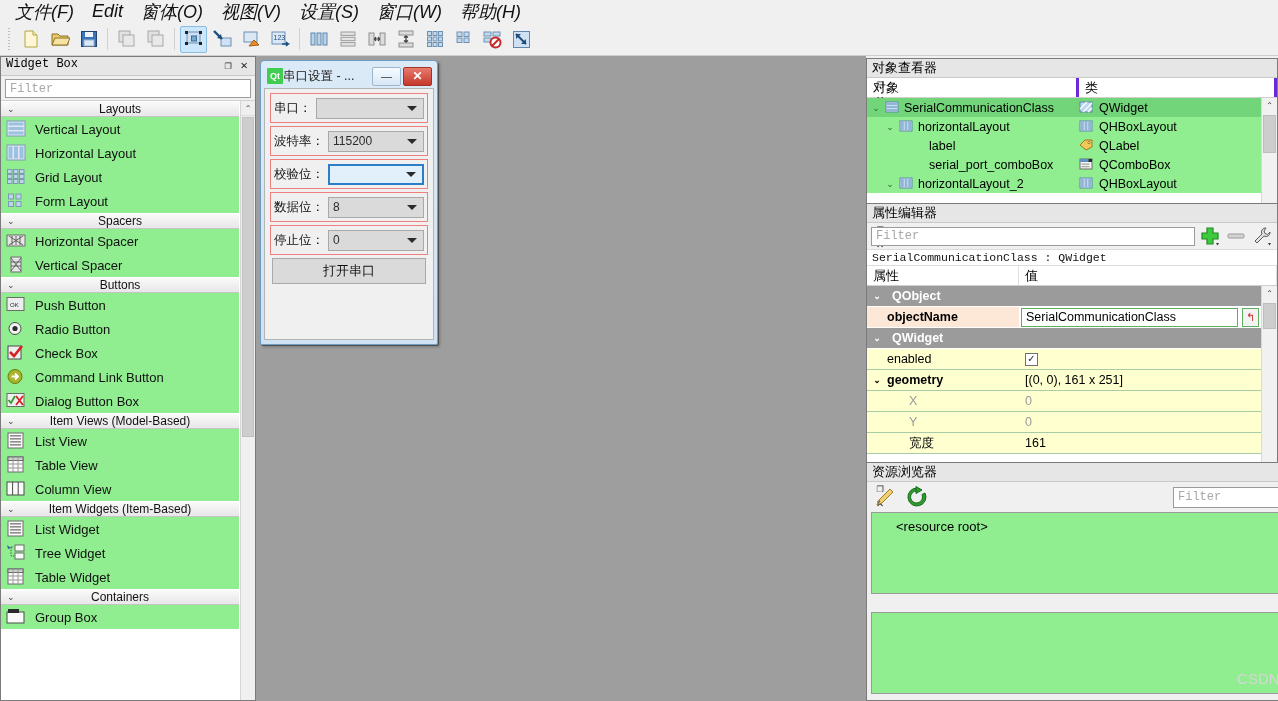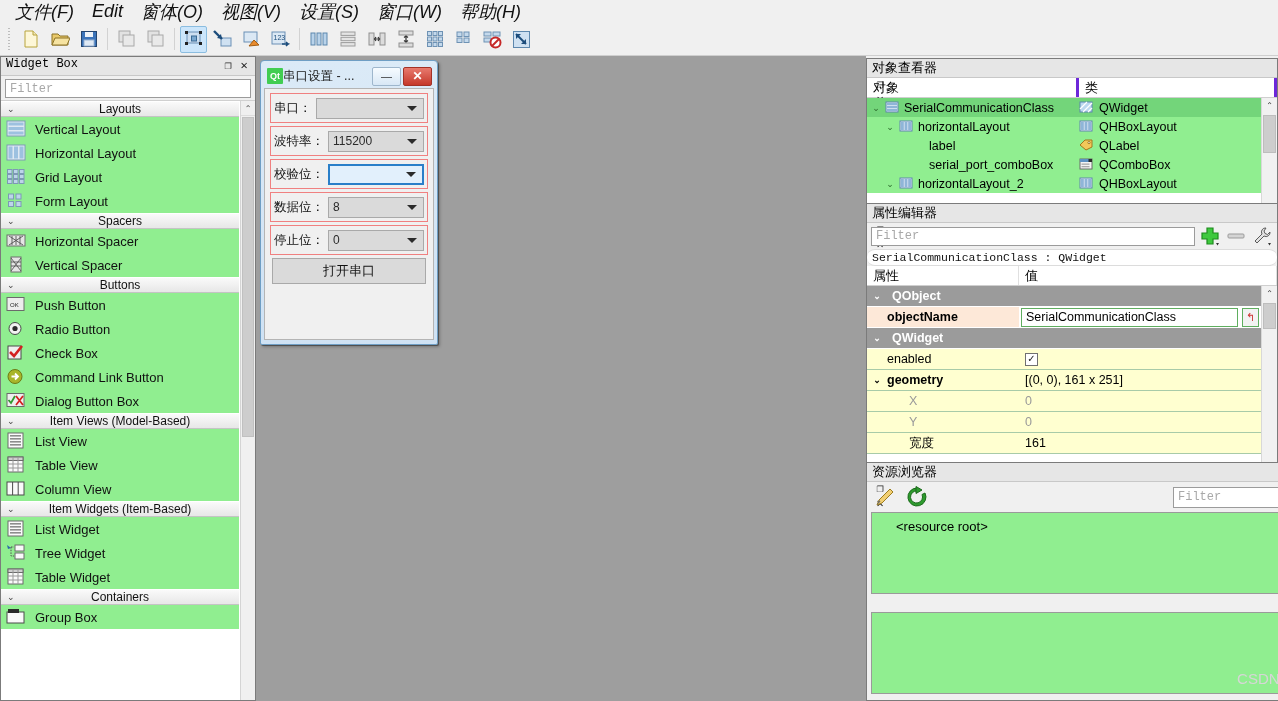--- a/index.html
+++ b/index.html
@@ -229,21 +229,21 @@
   }
   .pe-filter {
     flex: 1; height: 19px; border: 1px solid #9b9b9b; background: #fff;
     display: flex; align-items: center; padding: 0 4px;
     font-family: "Liberation Mono", monospace; font-size: 12px; color: #a8a8a8;
   }
   .pe-objline {
     height: 17px; background: #fff; border-top: 1px solid #dcdcdc;
     border-bottom: 1px solid #dcdcdc;
     display: flex; align-items: center; padding: 0 5px;
-    font-family: "Liberation Mono", monospace; font-size: 11.5px; color: #111; border-radius: 8px;
+    font-family: "Liberation Mono", monospace; font-size: 11.5px; color: #111;
   }
   .pe-area { position: relative; height: 195px; background: #fff; overflow: hidden; }
   .pe-rows { position: absolute; left: 0; top: 0; right: 16px; }
   .pe-hdr { height: 20px; display: flex; background: #fff; border-bottom: 1px solid #cfcfcf; font-size: 13px; }
   .pe-hdr .th { padding: 2px 6px; display: flex; align-items: center; border-right: 1px solid #e0e0e0; }
   .pe-row { height: 21px; display: flex; align-items: center; font-size: 12.5px; border-bottom: 1px solid #ffffff; }
   .pe-row.group { background: #9b9b9b; color: #fff; font-weight: bold; }
   .pe-row.group .pe-k { padding-left: 4px; display:flex; align-items:center; gap:5px; }
   .pe-row.yellow { background: #ffffd0; border-bottom: 1px solid #a8cba8; }
   .pe-row.peach .pe-k { background: #fde8d8; }

